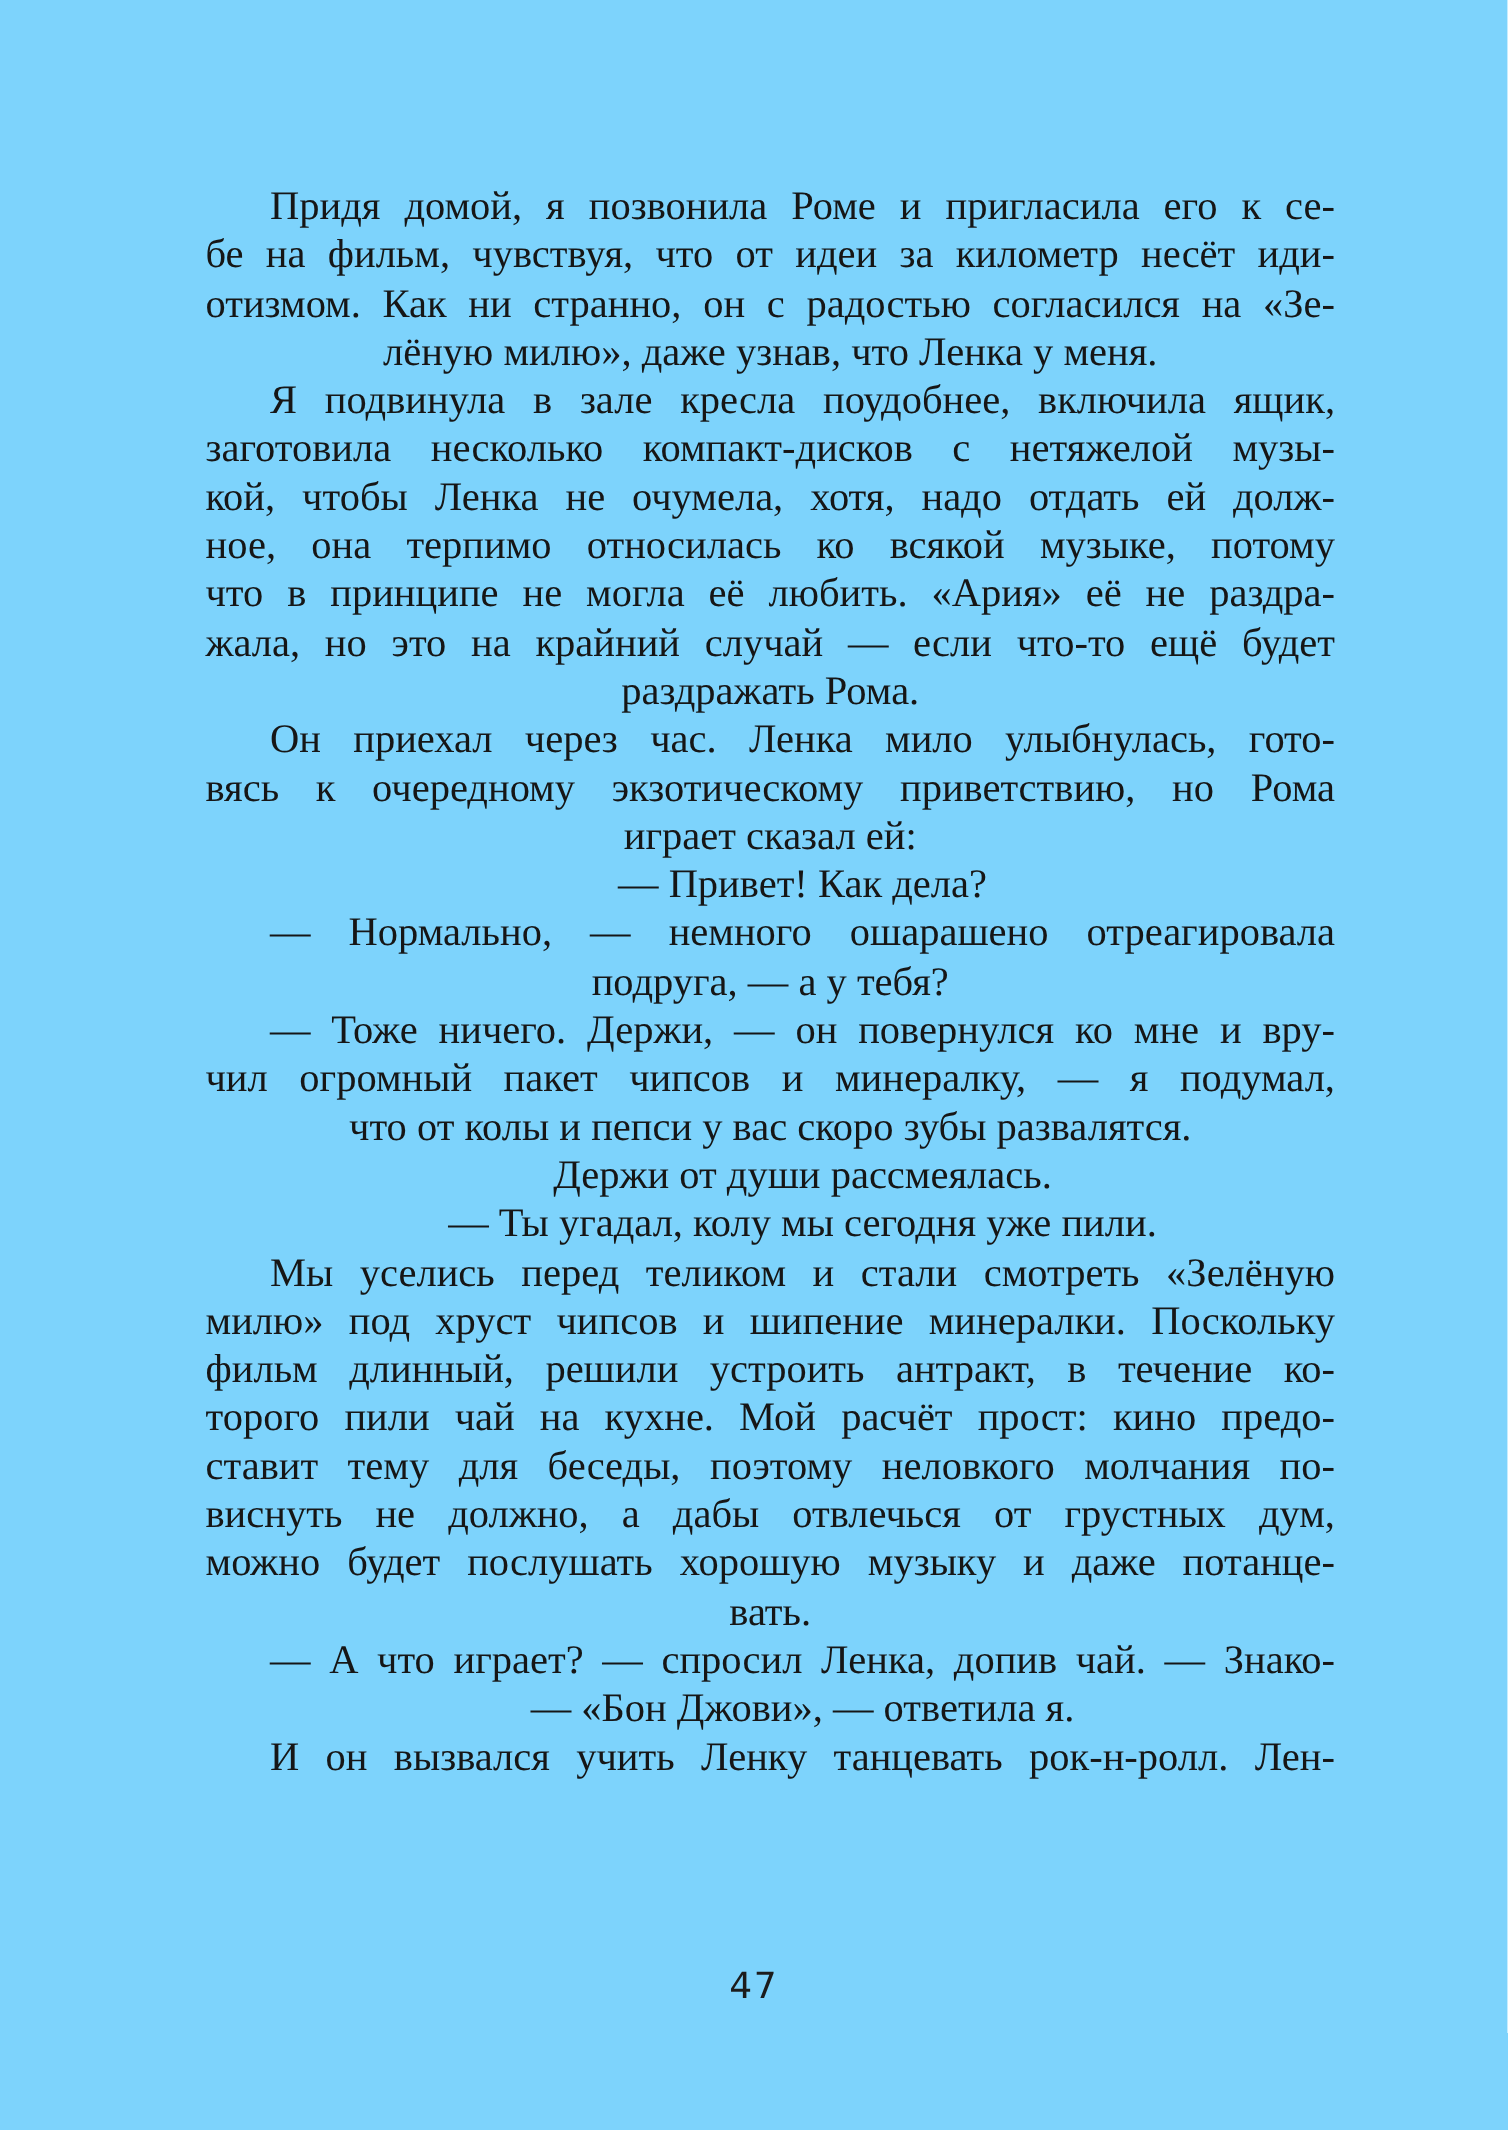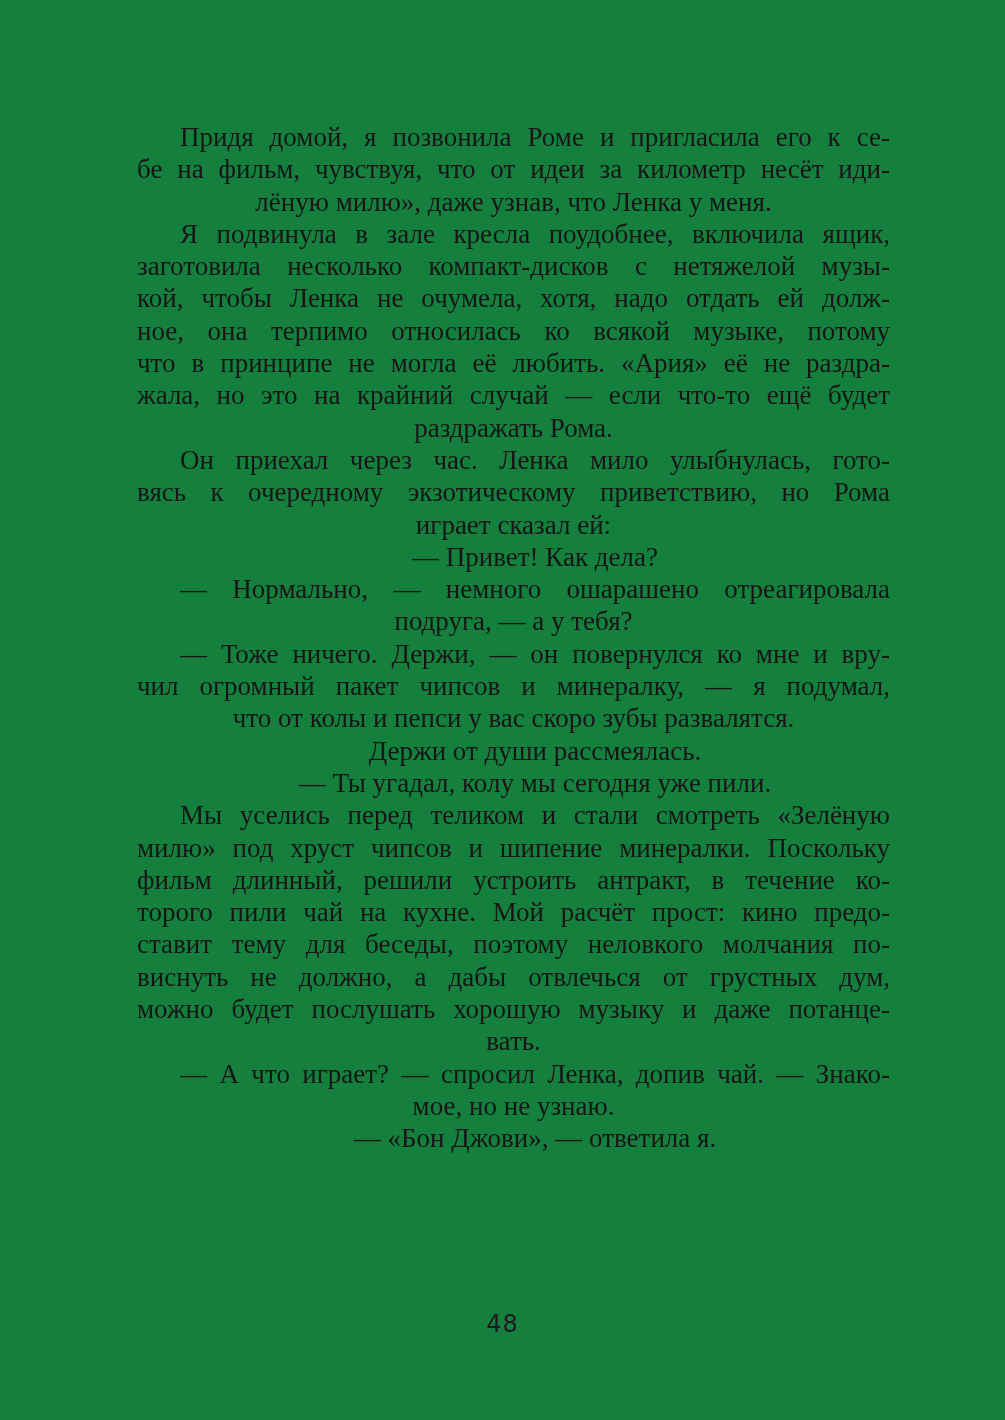--- a/index.html
+++ b/index.html
@@ -4,21 +4,21 @@
 <style>
   html, body {
     margin: 0;
     padding: 0;
     background: #ffffff;
   }
   .page {
     position: relative;
     width: 1005px;
     height: 1420px;
-    background: #15803d;
+    background: #7dd3fc;
     overflow: hidden;
     font-family: "Liberation Serif", "DejaVu Serif", serif;
     color: #161616;
   }
   .text-block {
     position: absolute;
     left: 137px;
     top: 121px;
     width: 753px;
     font-size: 27px;
@@ -49,20 +49,21 @@
   }
 </style>
 </head>
 <body>
 
 <div class="page">
   <div class="text-block">
       <div class="para">
         <div class="line ind jst">Придя домой, я позвонила Роме и пригласила его к се-</div>
         <div class="line jst">бе на фильм, чувствуя, что от идеи за километр несёт иди-</div>
+        <div class="line jst">отизмом. Как ни странно, он с радостью согласился на «Зе-</div>
         <div class="line">лёную милю», даже узнав, что Ленка у меня.</div>
       </div>
       <div class="para">
         <div class="line ind jst">Я подвинула в зале кресла поудобнее, включила ящик,</div>
         <div class="line jst">заготовила несколько компакт-дисков с нетяжелой музы-</div>
         <div class="line jst">кой, чтобы Ленка не очумела, хотя, надо отдать ей долж-</div>
         <div class="line jst">ное, она терпимо относилась ко всякой музыке, потому</div>
         <div class="line jst">что в принципе не могла её любить. «Ария» её не раздра-</div>
         <div class="line jst">жала, но это на крайний случай — если что-то ещё будет</div>
         <div class="line">раздражать Рома.</div>
@@ -95,22 +96,22 @@
         <div class="line jst">милю» под хруст чипсов и шипение минералки. Поскольку</div>
         <div class="line jst">фильм длинный, решили устроить антракт, в течение ко-</div>
         <div class="line jst">торого пили чай на кухне. Мой расчёт прост: кино предо-</div>
         <div class="line jst">ставит тему для беседы, поэтому неловкого молчания по-</div>
         <div class="line jst">виснуть не должно, а дабы отвлечься от грустных дум,</div>
         <div class="line jst">можно будет послушать хорошую музыку и даже потанце-</div>
         <div class="line">вать.</div>
       </div>
       <div class="para">
         <div class="line ind jst">— А что играет? — спросил Ленка, допив чай. — Знако-</div>
-        <div class="line">мое, но не узнаю.</div>
       </div>
       <div class="para">
         <div class="line ind">— «Бон Джови», — ответила я.</div>
       </div>
       <div class="para">
+        <div class="line ind jst">И он вызвался учить Ленку танцевать рок-н-ролл. Лен-</div>
       </div>
     </div>
-  <div class="page-number">48</div>
+  <div class="page-number">47</div>
 </div>
 
 </body></html>

